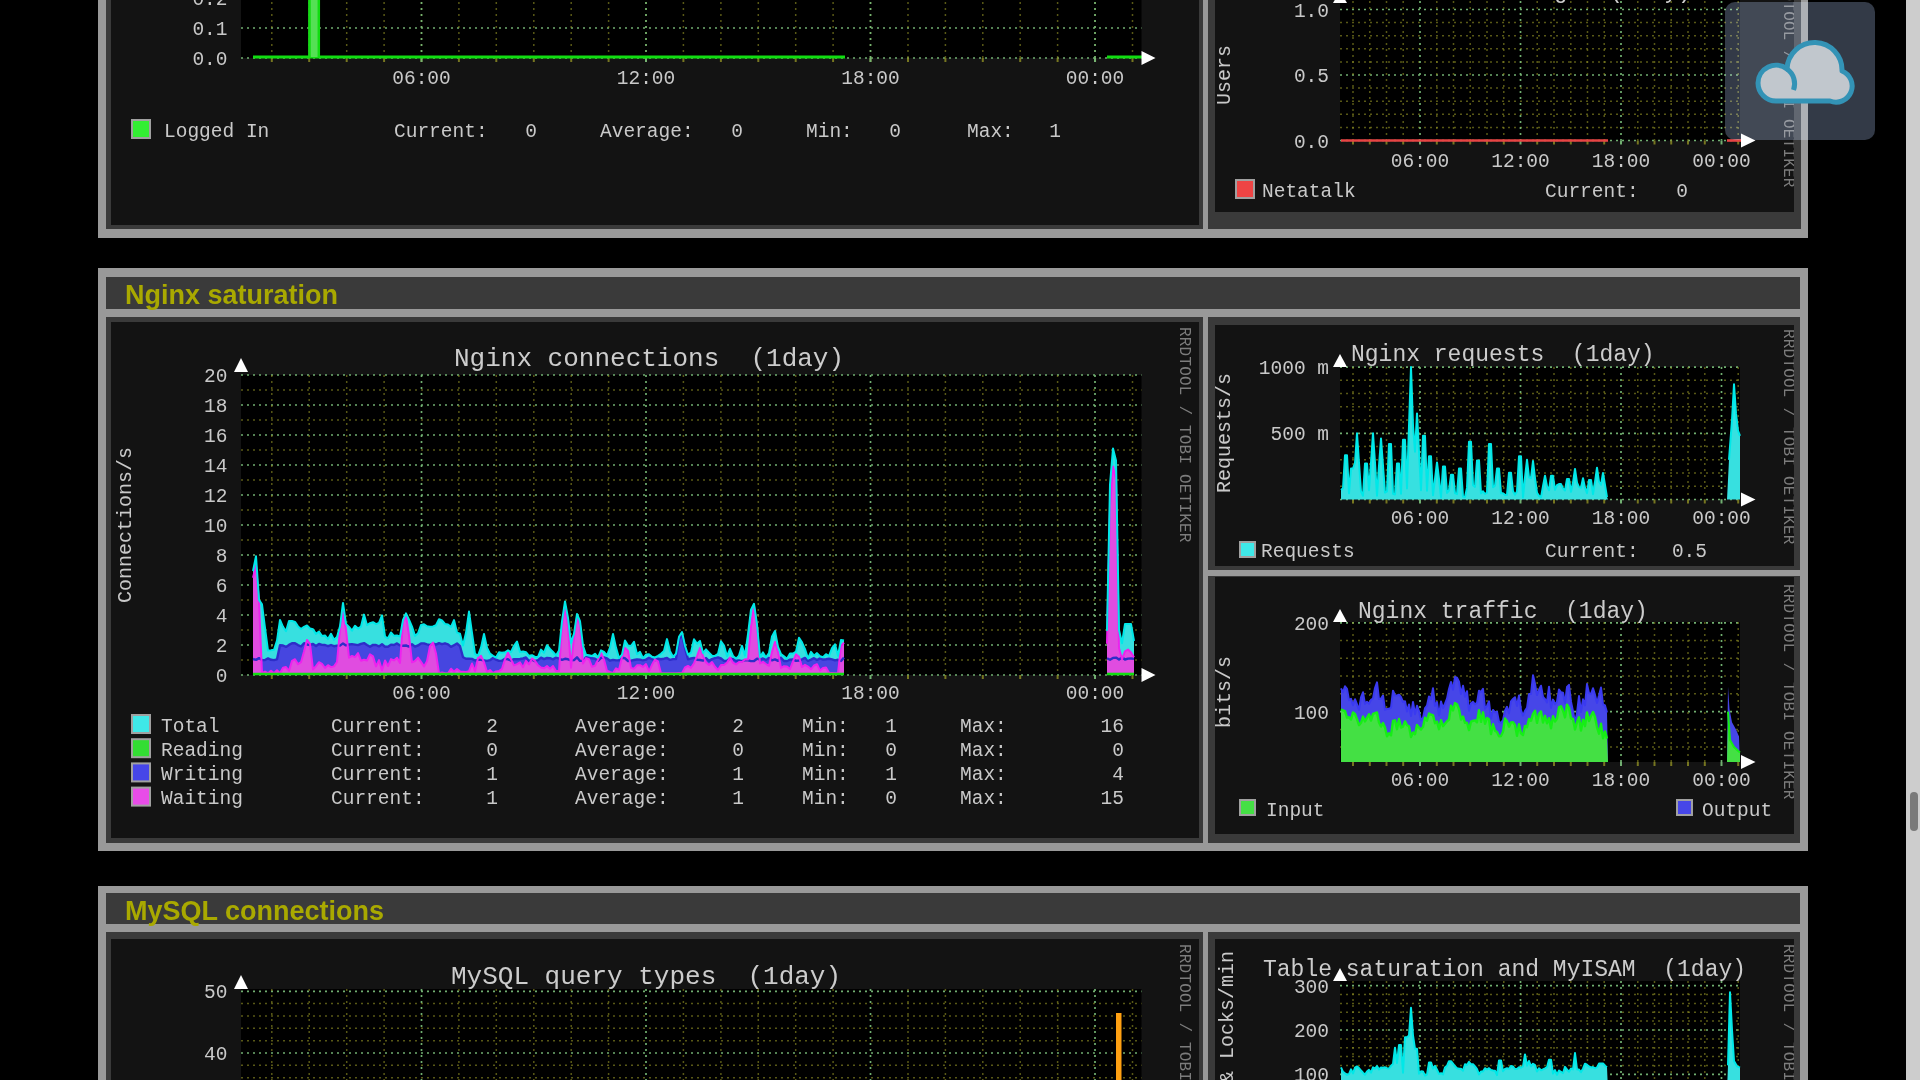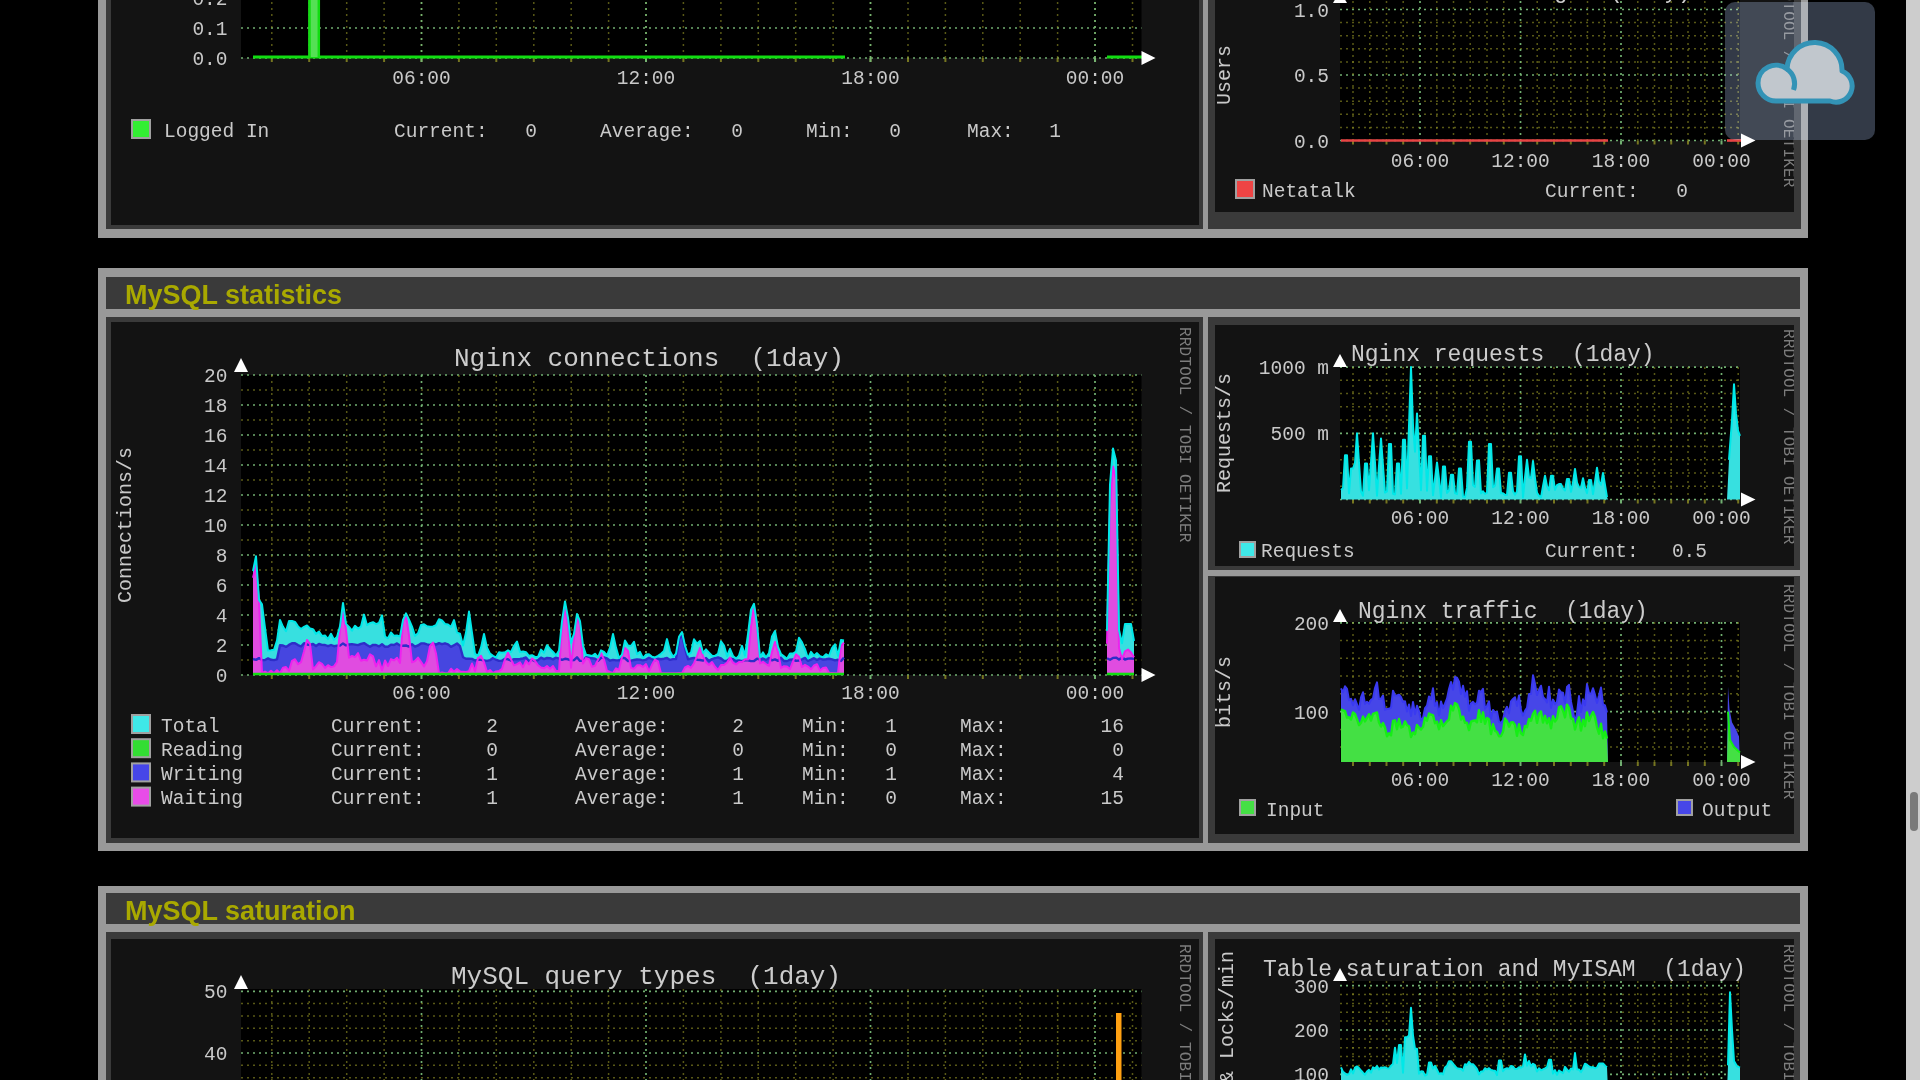--- a/index.html
+++ b/index.html
@@ -4,27 +4,27 @@
 *{box-sizing:border-box;}
 svg text{white-space:pre;}
 </style></head>
 <body>
 <div style="position:relative;width:1920px;height:1080px;overflow:hidden">
 <div style="position:absolute;left:98px;top:-60px;width:1710px;height:298px;background:#999999;"></div>
     <div style="position:absolute;left:106px;top:-60px;width:1097px;height:289px;background:#3a3a3a;"></div>
     <div style="position:absolute;left:1208px;top:-60px;width:593px;height:289px;background:#3a3a3a;"></div>
     <div style="position:absolute;left:98px;top:268px;width:1710px;height:583px;background:#999999;"></div>
     <div style="position:absolute;left:106px;top:276.5px;width:1694px;height:32.5px;background:#3a3a3a;"></div>
-    <div style="position:absolute;left:125px;top:280px;font-family:&quot;Liberation Sans&quot;, sans-serif;font-weight:bold;font-size:27px;color:#a9a900;">MySQL statistics</div>
+    <div style="position:absolute;left:125px;top:280px;font-family:&quot;Liberation Sans&quot;, sans-serif;font-weight:bold;font-size:27px;color:#a9a900;">Nginx saturation</div>
     <div style="position:absolute;left:106px;top:317px;width:1097px;height:526px;background:#3a3a3a;"></div>
     <div style="position:absolute;left:1208px;top:317px;width:592px;height:253px;background:#3a3a3a;"></div>
     <div style="position:absolute;left:1208px;top:576px;width:592px;height:267px;background:#3a3a3a;"></div>
     <div style="position:absolute;left:98px;top:886px;width:1710px;height:214px;background:#999999;"></div>
     <div style="position:absolute;left:106px;top:893px;width:1694px;height:31px;background:#3a3a3a;"></div>
-    <div style="position:absolute;left:125px;top:896px;font-family:&quot;Liberation Sans&quot;, sans-serif;font-weight:bold;font-size:27px;color:#a9a900;">MySQL saturation</div>
+    <div style="position:absolute;left:125px;top:896px;font-family:&quot;Liberation Sans&quot;, sans-serif;font-weight:bold;font-size:27px;color:#a9a900;">MySQL connections</div>
     <div style="position:absolute;left:106px;top:931.5px;width:1097px;height:169px;background:#3a3a3a;"></div>
     <div style="position:absolute;left:1208px;top:931.5px;width:592px;height:169px;background:#3a3a3a;"></div>
     <svg style="position:absolute;left:111px;top:-291px" width="1088" height="516" viewBox="0 0 1088 516">
       <rect x="0" y="0" width="1088" height="516" fill="#131313"></rect>
       <rect x="130" y="251" width="900.5" height="98" fill="#000"></rect>
       <line x1="130" y1="349" x2="1030.5" y2="349" stroke="#77b877" stroke-width="1.7" stroke-dasharray="2 4" opacity="0.95"></line>
       <line x1="130" y1="319" x2="1030.5" y2="319" stroke="#77b877" stroke-width="1.7" stroke-dasharray="2 4" opacity="0.95"></line>
       <line x1="130" y1="289" x2="1030.5" y2="289" stroke="#77b877" stroke-width="1.7" stroke-dasharray="2 4" opacity="0.95"></line>
       <line x1="130" y1="259" x2="1030.5" y2="259" stroke="#77b877" stroke-width="1.7" stroke-dasharray="2 4" opacity="0.95"></line>
       <line x1="160.8" y1="251" x2="160.8" y2="349" stroke="#8f8f24" stroke-width="1.5" stroke-dasharray="2 4" opacity="0.62"></line>

